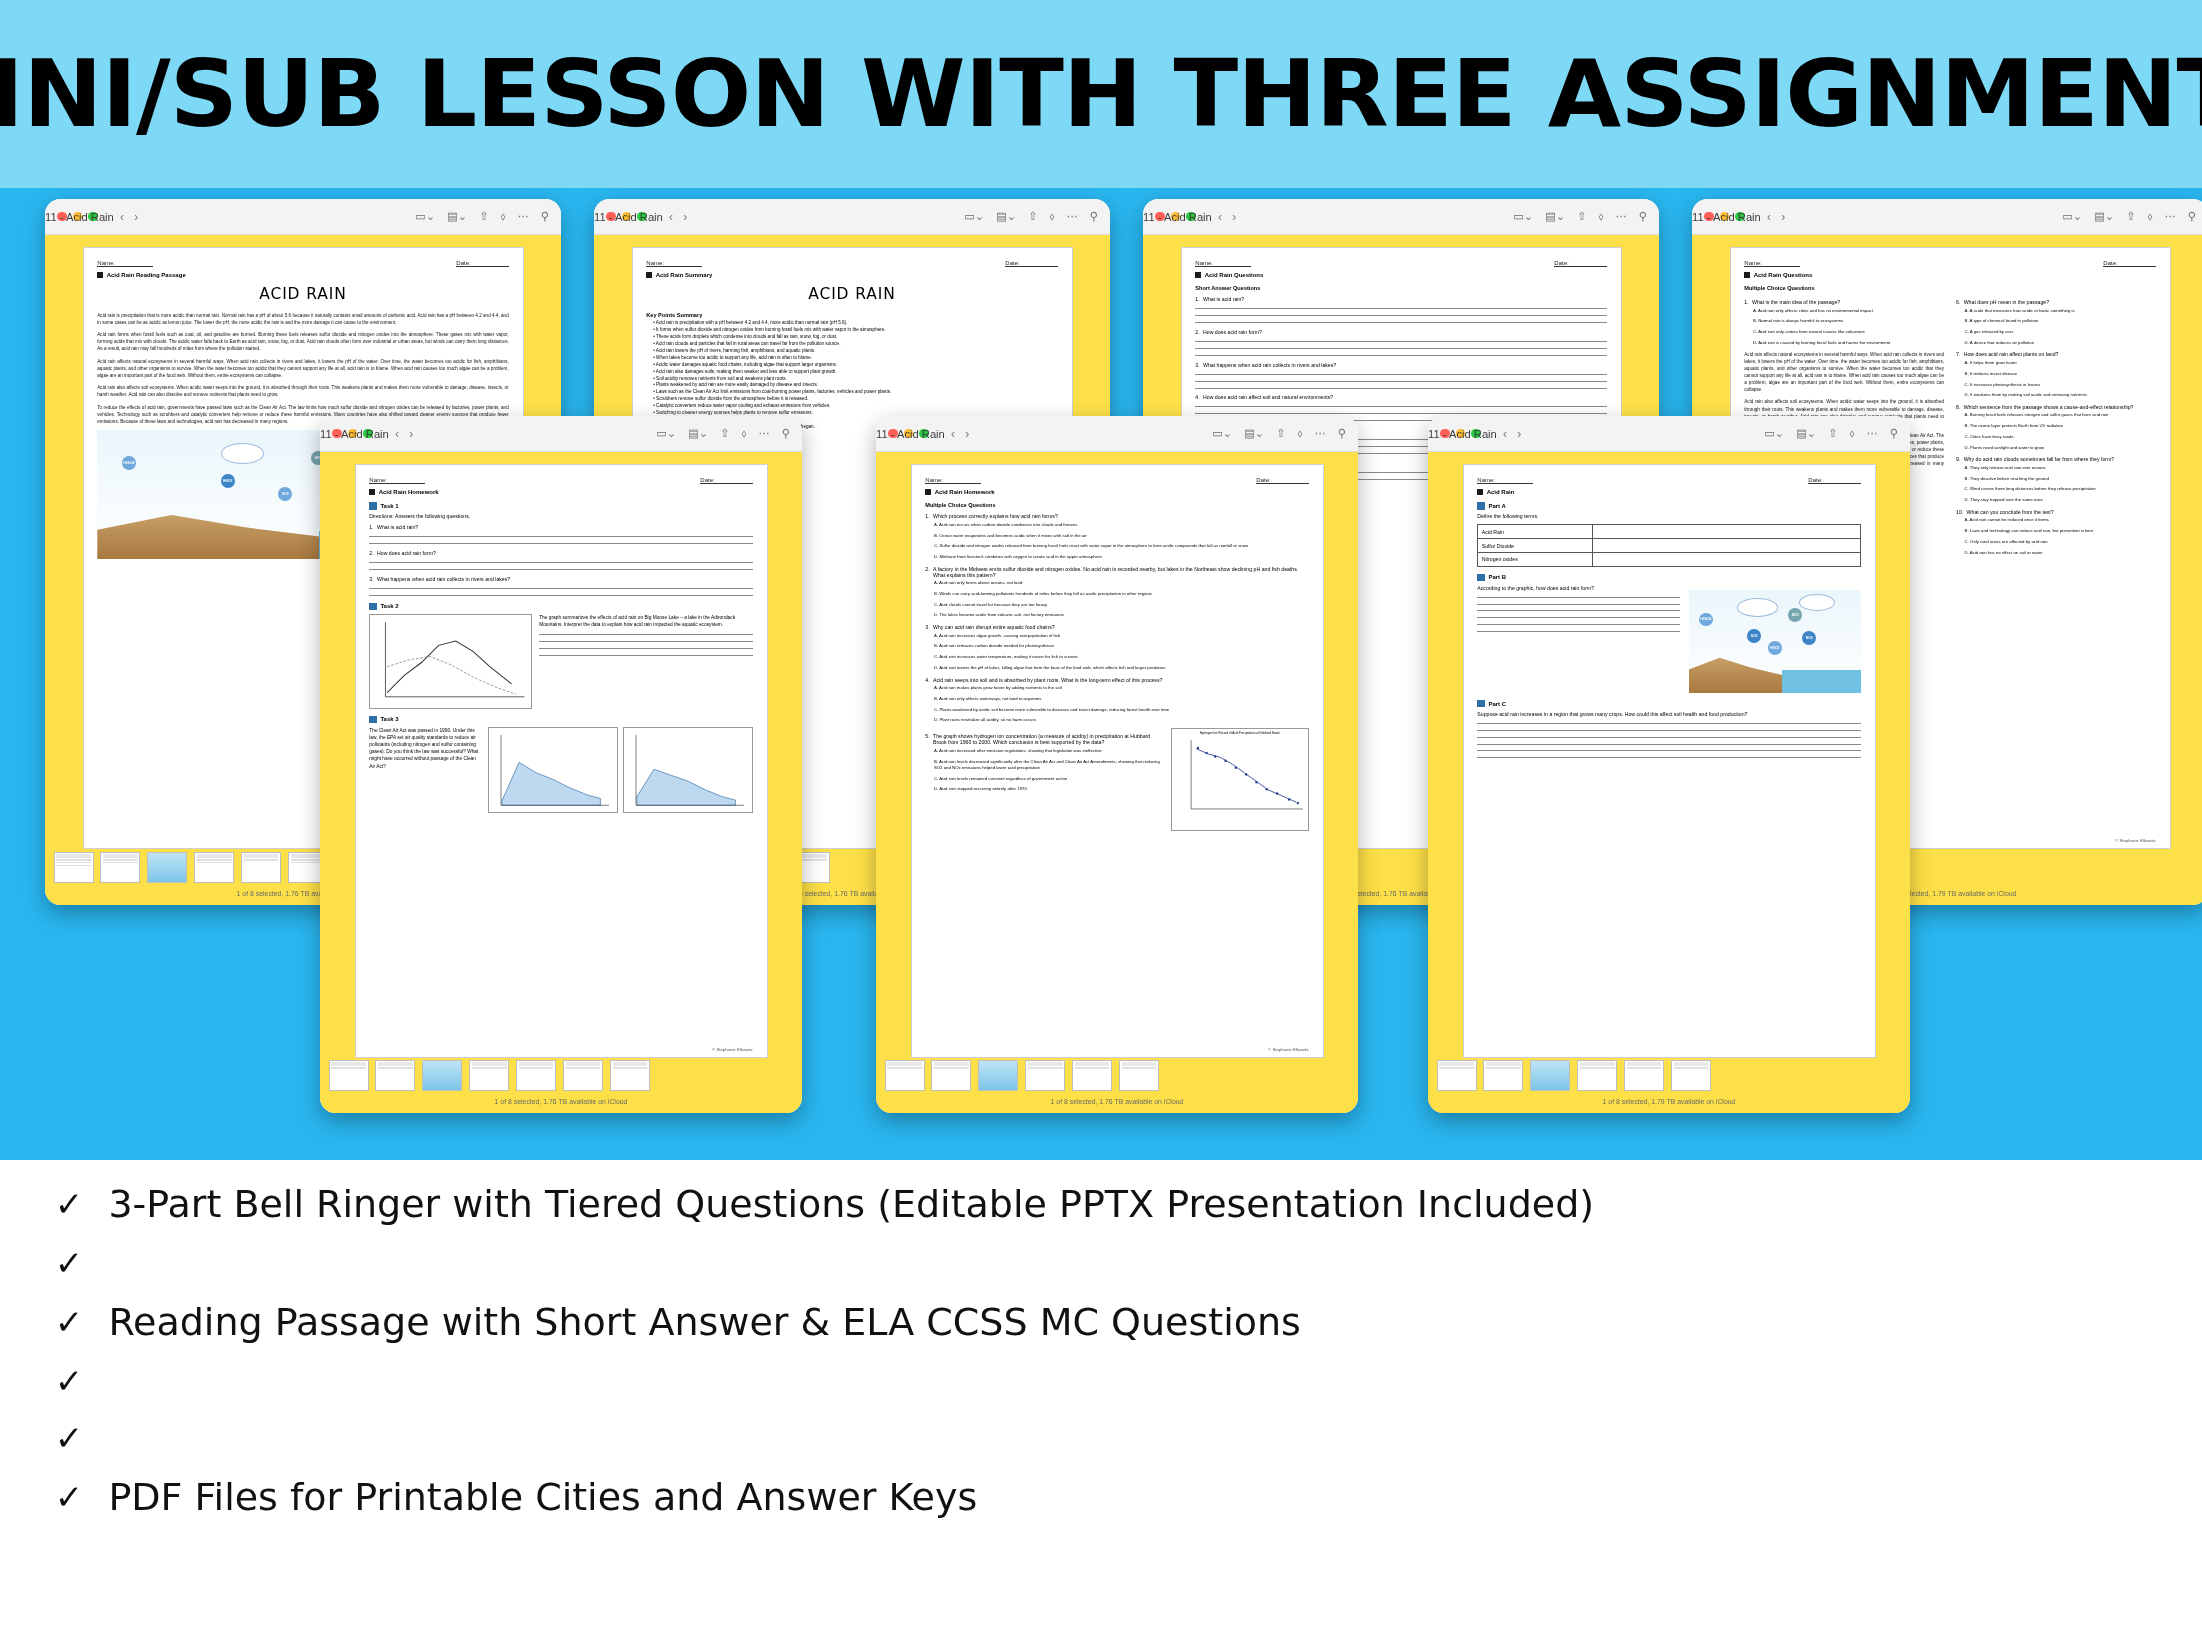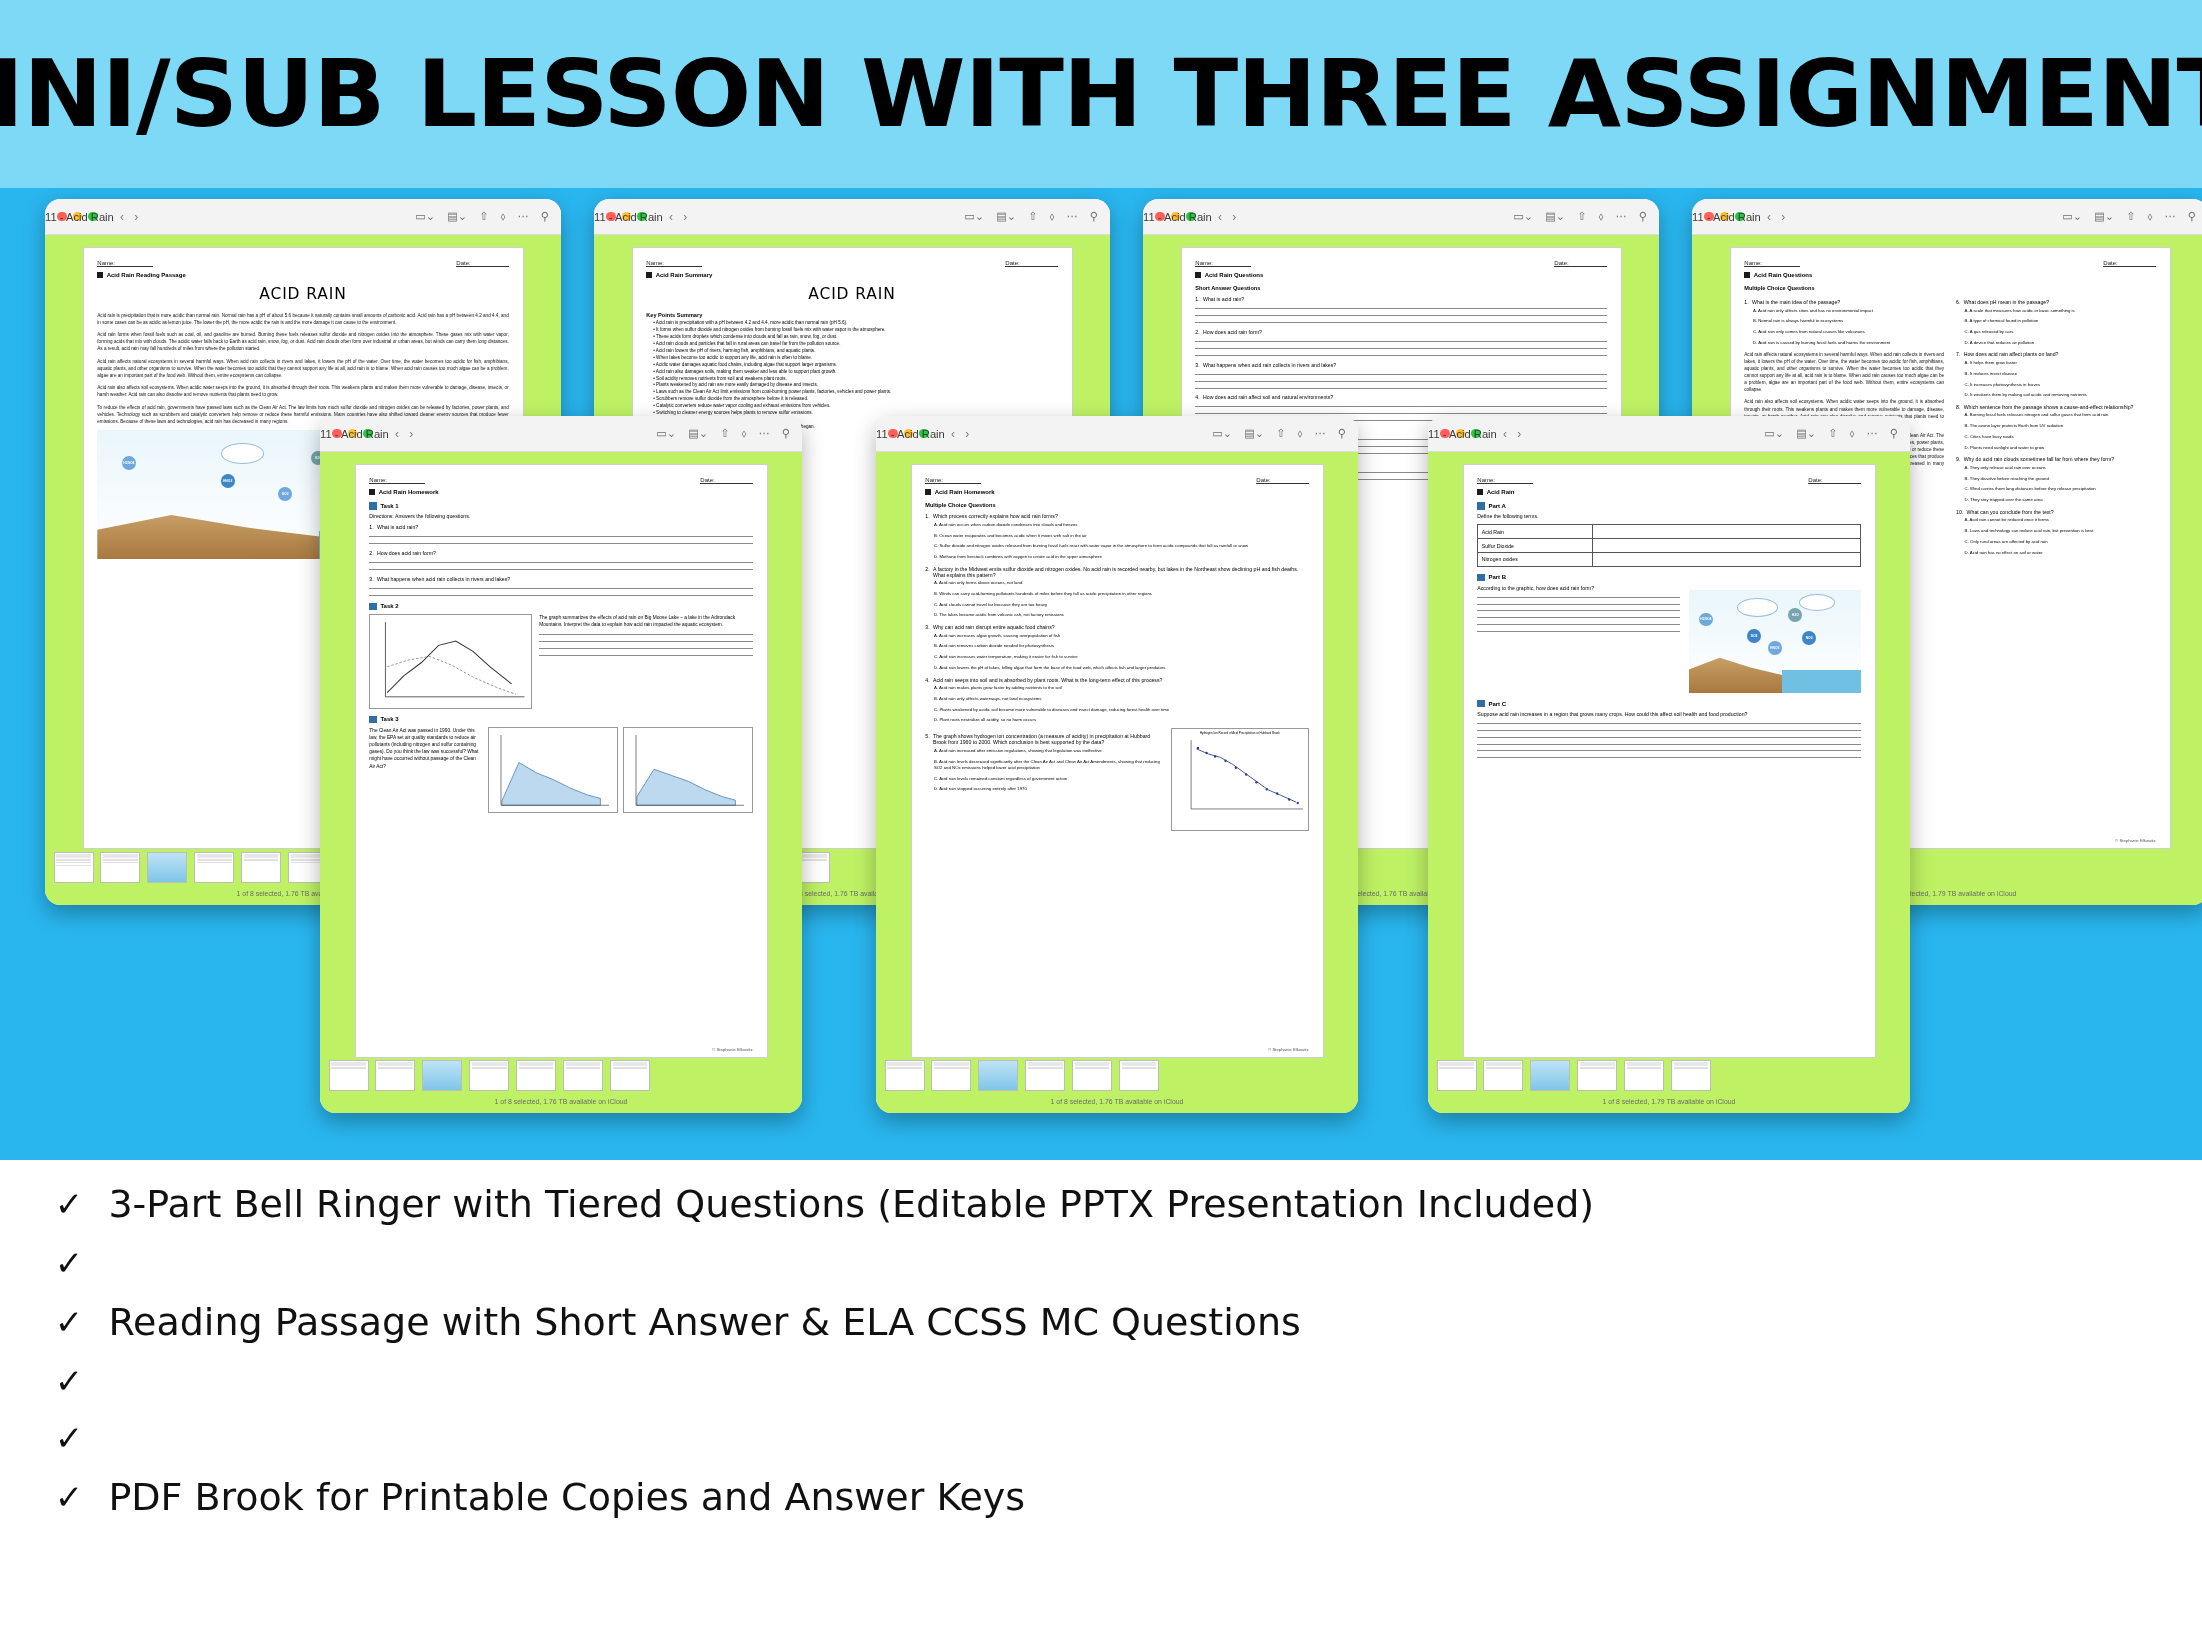--- a/index.html
+++ b/index.html
@@ -56,21 +56,21 @@
   .nav-arrows { display:flex; gap:10.3px; margin-left:13.8px; color:#7a7a7a; font-size:12px; }
   .win-title {
     position:absolute; left:0; right:0; text-align:left;
     font-size:11.2px; color:#3c3c3c; pointer-events:none;
   }
   .tool-icons {
     margin-left:auto; display:flex; gap:12px; align-items:center;
     color:#6e6e6e; font-size:11.2px; z-index:2;
   }
   .win-body {
-    background:#bef264;
+    background:#fde047;
     height:calc(100% - 36px);
     position:relative;
     padding:12px 0 0 0;
   }
   .page {
     background:#fff;
     margin:0 auto;
     border:0.9px solid #cfcfcf;
     position:relative;
     overflow:hidden;
@@ -917,16 +917,16 @@
     <span>Reading Passage with Short Answer &amp; ELA CCSS MC Questions</span>
   </div>
   <div class="feat">
     <span class="check">✓</span>
   </div>
   <div class="feat">
     <span class="check">✓</span>
   </div>
   <div class="feat">
     <span class="check">✓</span>
-    <span>PDF Brook for Printable Copies and Answer Keys</span>
+    <span>PDF Files for Printable Cities and Answer Keys</span>
   </div>
 </div>
 
 
 </body></html>

